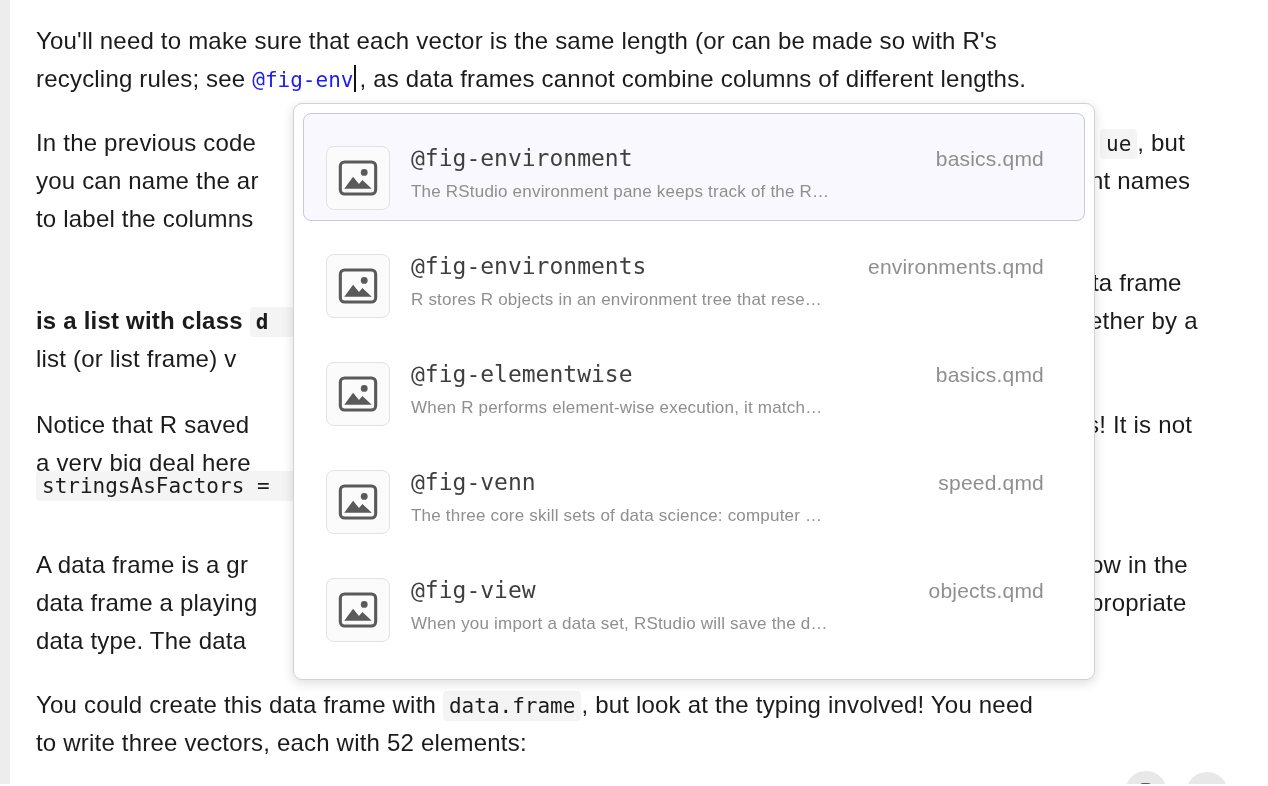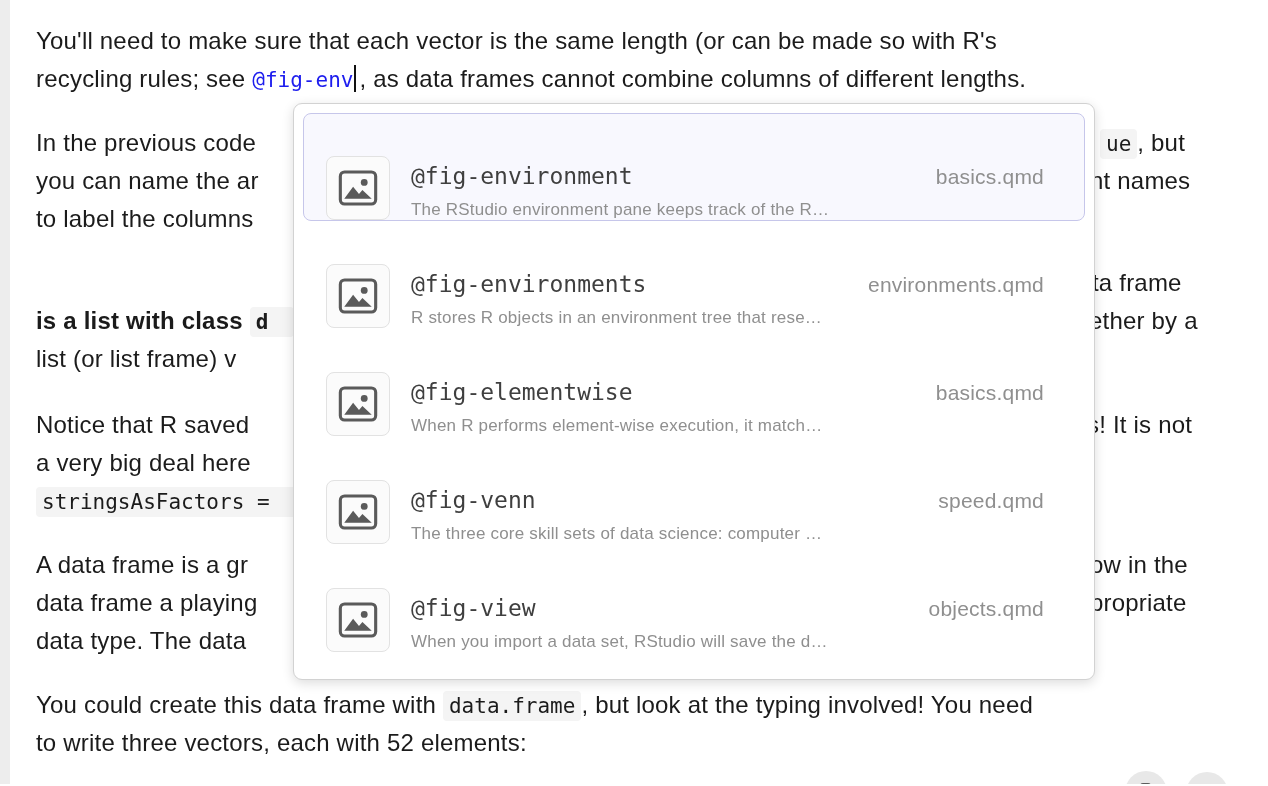--- a/index.html
+++ b/index.html
@@ -30,21 +30,21 @@
   
   .popup{
     position:absolute;left:293px;top:103px;width:802px;height:577px;
     background:#ffffff;border:1px solid #d2d2d2;border-radius:9px;
     box-shadow:0 3px 12px rgba(0,0,0,.14);z-index:5;overflow:hidden;
     box-sizing:border-box;padding:9px;
   }
   .item{
     position:relative;height:108px;box-sizing:border-box;
     border:1px solid transparent;border-radius:8px;
-    display:flex;align-items:flex-end;padding:13px 40px 0 22px;
+    display:flex;align-items:center;padding:13px 40px 0 22px;
   }
   .item.selected{background:#f8f8fe;border-color:#c6c6ea;}
   .thumb{
     flex:0 0 64px;width:64px;height:64px;margin-top:8px;
     background:#fbfbfb;border:1px solid #e2e2e2;border-radius:8px;
     display:flex;align-items:center;justify-content:center;box-sizing:border-box;
   }
   .thumb svg{width:40px;height:36px;display:block;}
   .meta{flex:1;margin-left:21px;min-width:0;}
   .meta-top{display:flex;justify-content:space-between;align-items:baseline;}
@@ -80,21 +80,21 @@
 
   <div class="line" style="left:36px;top:124px;"><span>In the previous code</span></div>
   <div class="line" style="left:36px;top:162px;"><span>you can name the ar</span></div>
   <div class="line" style="left:36px;top:200px;"><span>to label the columns</span></div>
 
   <div class="line" style="left:36px;top:302px;font-weight:bold;"><span>is a list with class </span><span class="code wide">d</span></div>
   <div class="line" style="left:36px;top:340px;"><span>list (or list frame) v</span></div>
 
   <div class="line" style="left:36px;top:406px;"><span>Notice that R saved</span></div>
   <div class="line" style="left:36px;top:444px;"><span>a very big deal here</span></div>
-  <div class="line" style="left:36px;top:482px;"><span class="code wide">stringsAsFactors =</span></div>
+  <div class="line" style="left:36px;top:466px;"><span class="code wide">stringsAsFactors =</span></div>
 
   <div class="line" style="left:36px;top:546px;"><span>A data frame is a gr</span></div>
   <div class="line" style="left:36px;top:584px;"><span>data frame a playing</span></div>
   <div class="line" style="left:36px;top:622px;"><span>data type. The data</span></div>
 
   <div class="line" style="left:1088px;top:124px;margin-left:12px;"><span class="code">ue</span><span>, but</span></div>
   <div class="line" style="left:1090px;top:162px;"><span>nt names</span></div>
   <div class="line" style="left:1092px;top:264px;"><span>ta frame</span></div>
   <div class="line" style="left:1089px;top:302px;"><span>ether by a</span></div>
   <div class="line" style="left:1087px;top:406px;"><span>s! It is not</span></div>

